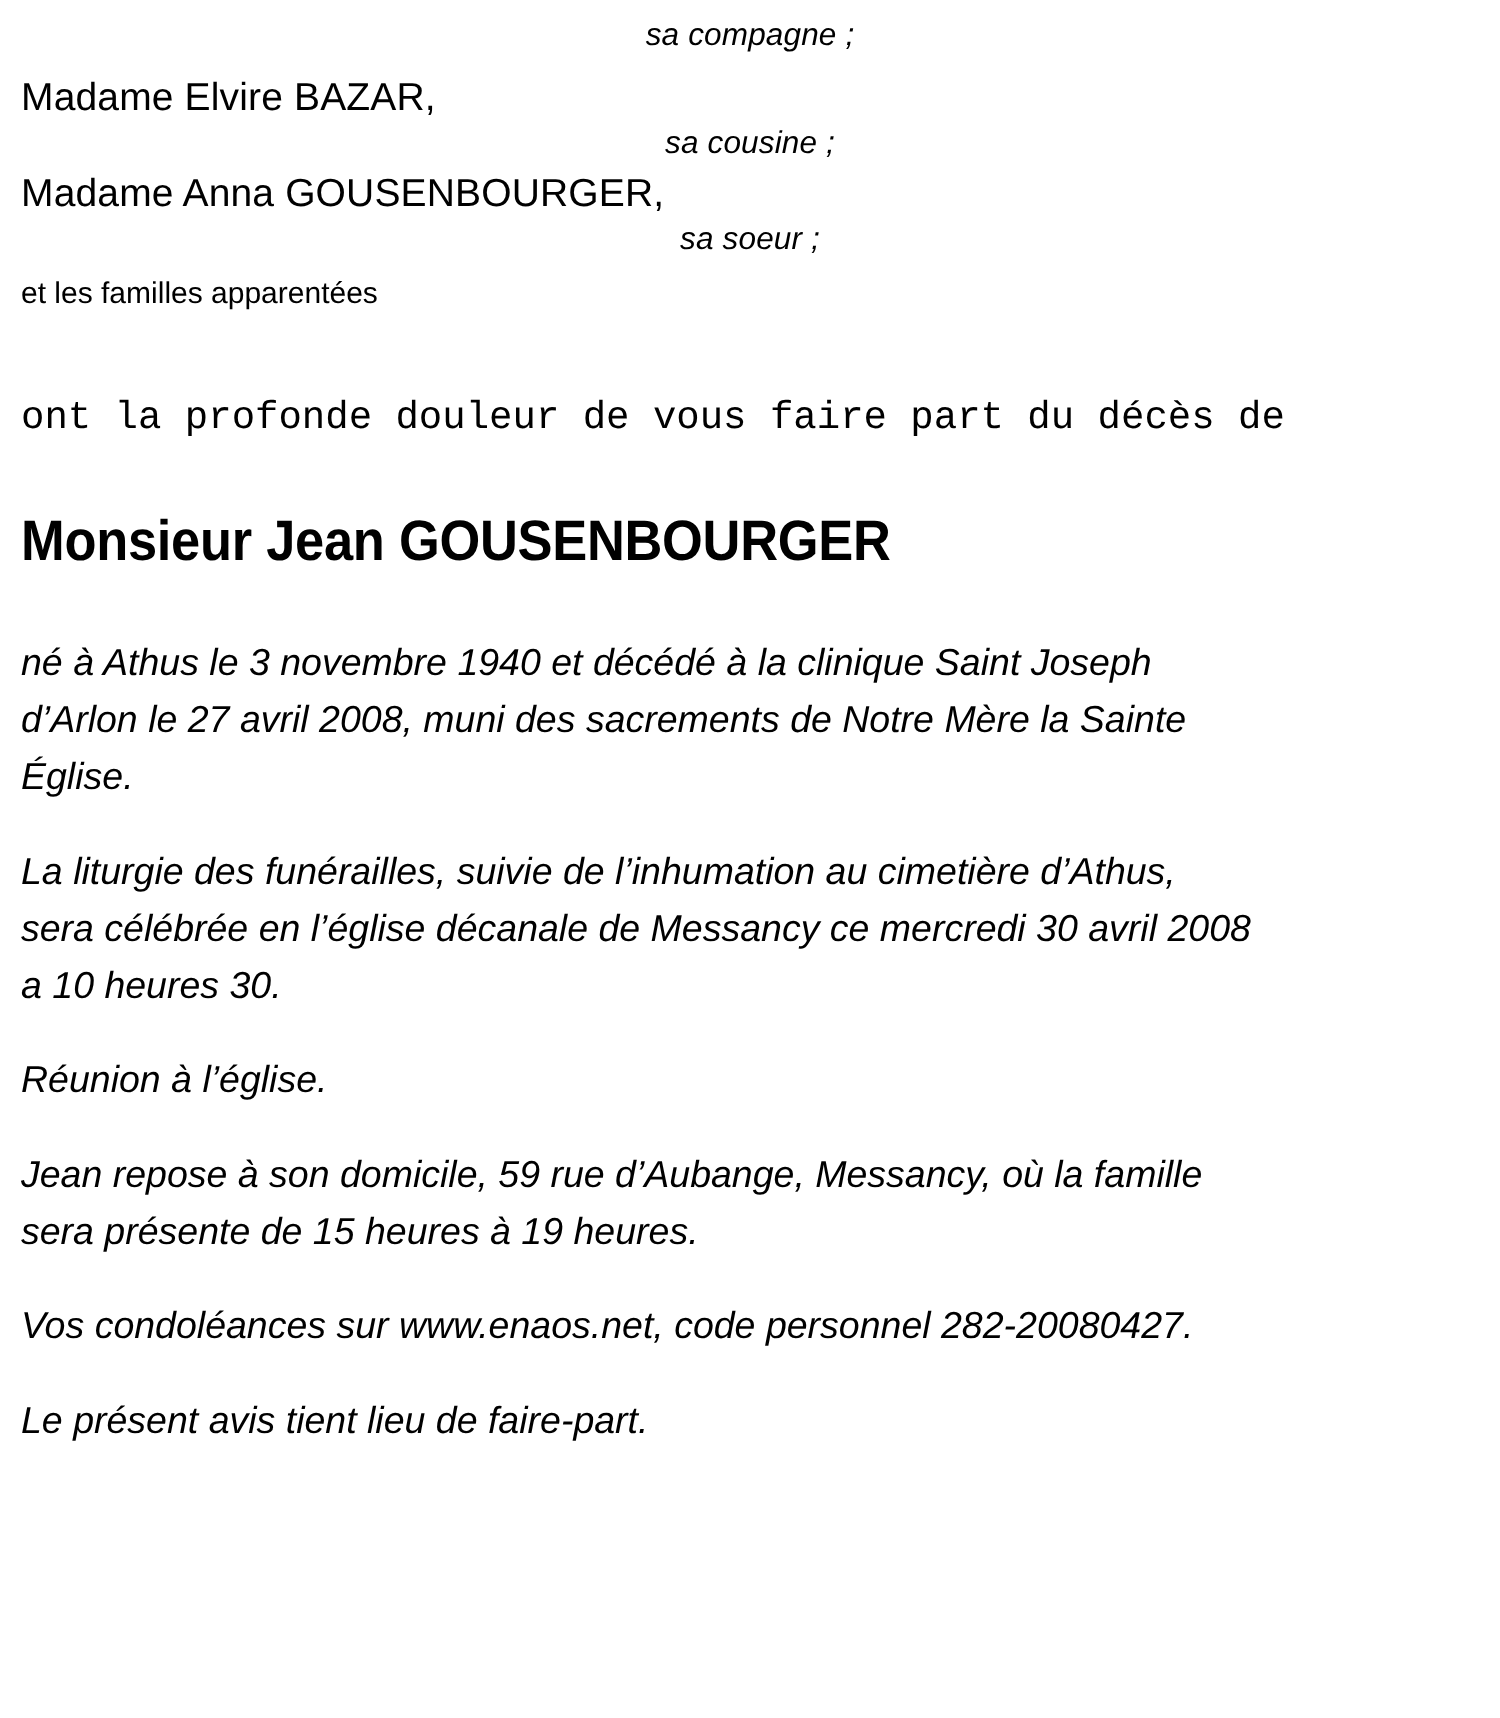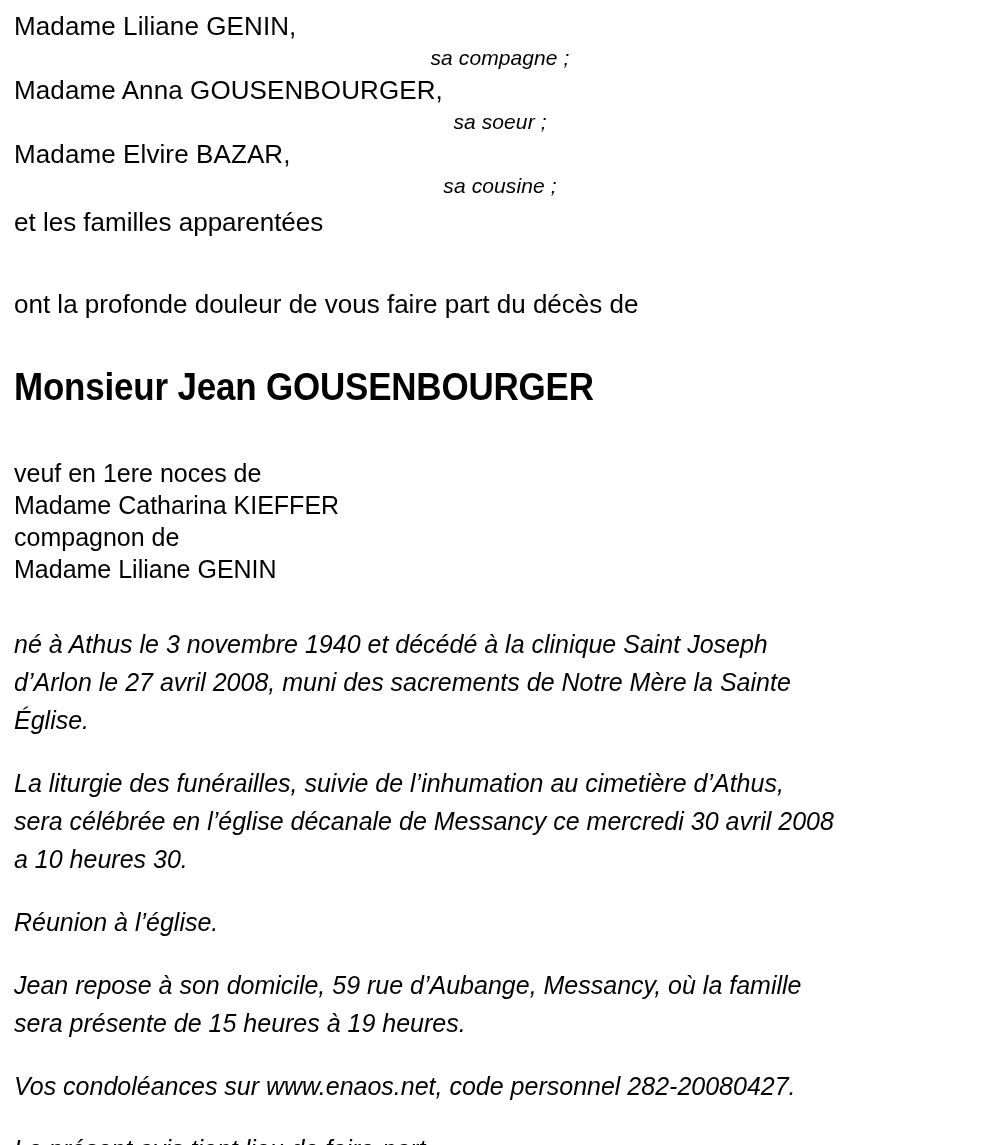--- a/index.html
+++ b/index.html
@@ -39,30 +39,31 @@
   }
   .mourner-relation {
     text-align: center;
     font-style: italic;
     font-size: 21px;
     line-height: 30px;
     padding-right: 4px;
     letter-spacing: 0.1px;
   }
   .families {
-    font-size: 26px;
+    font-size: 20px;
     line-height: 34px;
     margin-top: 4px;
   }
 
   
   .intro {
     font-size: 26px;
     line-height: 34px;
     margin-top: 48px;
+    font-family: Liberation Mono, monospace;
   }
 
   
   .deceased-name {
     font-family: "Liberation Sans Narrow", "Liberation Sans", "DejaVu Sans Condensed", sans-serif;
     font-weight: bold;
     font-size: 38px;
     line-height: 44px;
     letter-spacing: -0.2px;
     margin-top: 44px;
@@ -111,47 +112,40 @@
   }
 </style>
 </head>
 <body>
 
 <div id="notice">
 
   <div class="mourners">
 
     <div class="mourner-row">
-      <div class="mourner-name">Madame Liliane GENIN,</div>
       <div class="mourner-relation">sa compagne ;</div>
+    </div>
+
+    <div class="mourner-row">
+      <div class="mourner-name">Madame Elvire BAZAR,</div>
+      <div class="mourner-relation">sa cousine ;</div>
     </div>
 
     <div class="mourner-row">
       <div class="mourner-name">Madame Anna GOUSENBOURGER,</div>
       <div class="mourner-relation">sa soeur ;</div>
-    </div>
-
-    <div class="mourner-row">
-      <div class="mourner-name">Madame Elvire BAZAR,</div>
-      <div class="mourner-relation">sa cousine ;</div>
     </div>
 
     <div class="families">et les familles apparentées</div>
   </div>
 
   <div class="intro">ont la profonde douleur de vous faire part du décès de</div>
 
   <h1 class="deceased-name">Monsieur Jean GOUSENBOURGER</h1>
 
-  <div class="marital">
-    <div>veuf en 1ere noces de</div>
-    <div>Madame Catharina KIEFFER</div>
-    <div>compagnon de</div>
-    <div>Madame Liliane GENIN</div>
-  </div>
 
   <p class="para birth-death">
     <span class="nowrap-line">né à Athus le 3 novembre 1940 et décédé à la clinique Saint Joseph</span>
     <span class="nowrap-line">d’Arlon le 27 avril 2008, muni des sacrements de Notre Mère la Sainte</span>
     <span class="nowrap-line">Église.</span>
   </p>
 
   <p class="para liturgy">
     <span class="nowrap-line">La liturgie des funérailles, suivie de l’inhumation au cimetière d’Athus,</span>
     <span class="nowrap-line">sera célébrée en l’église décanale de Messancy ce mercredi 30 avril 2008</span>

